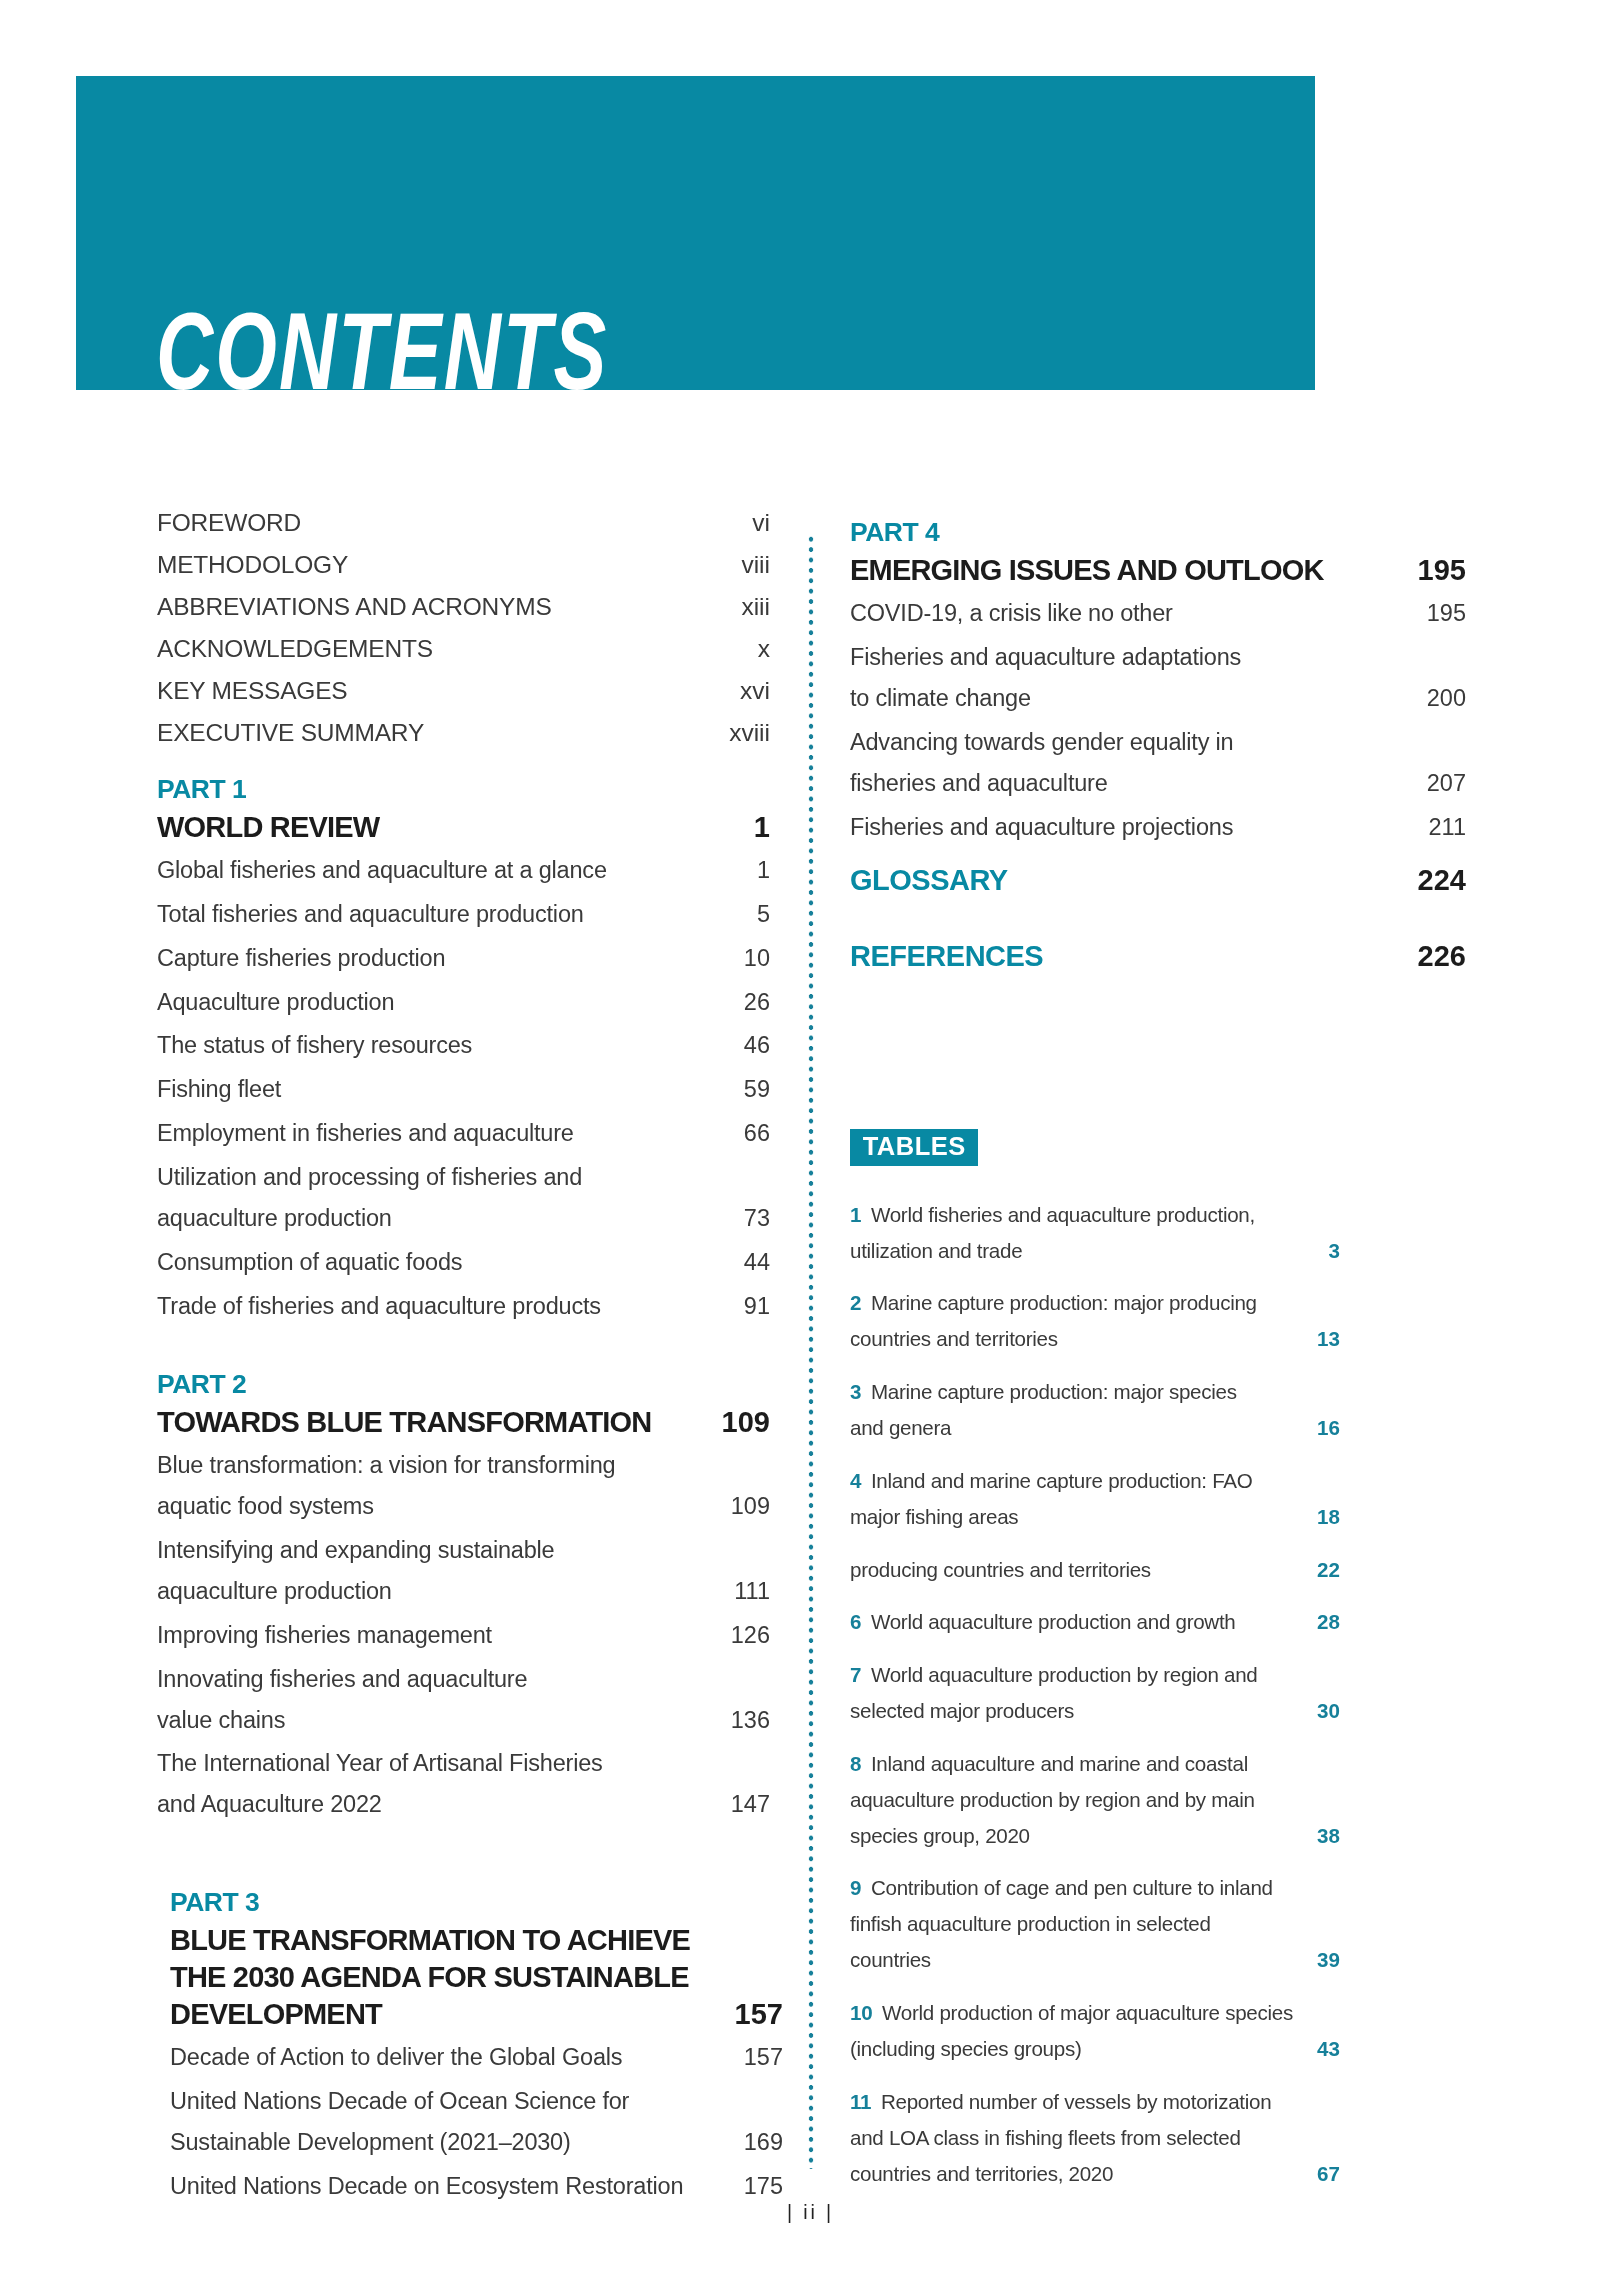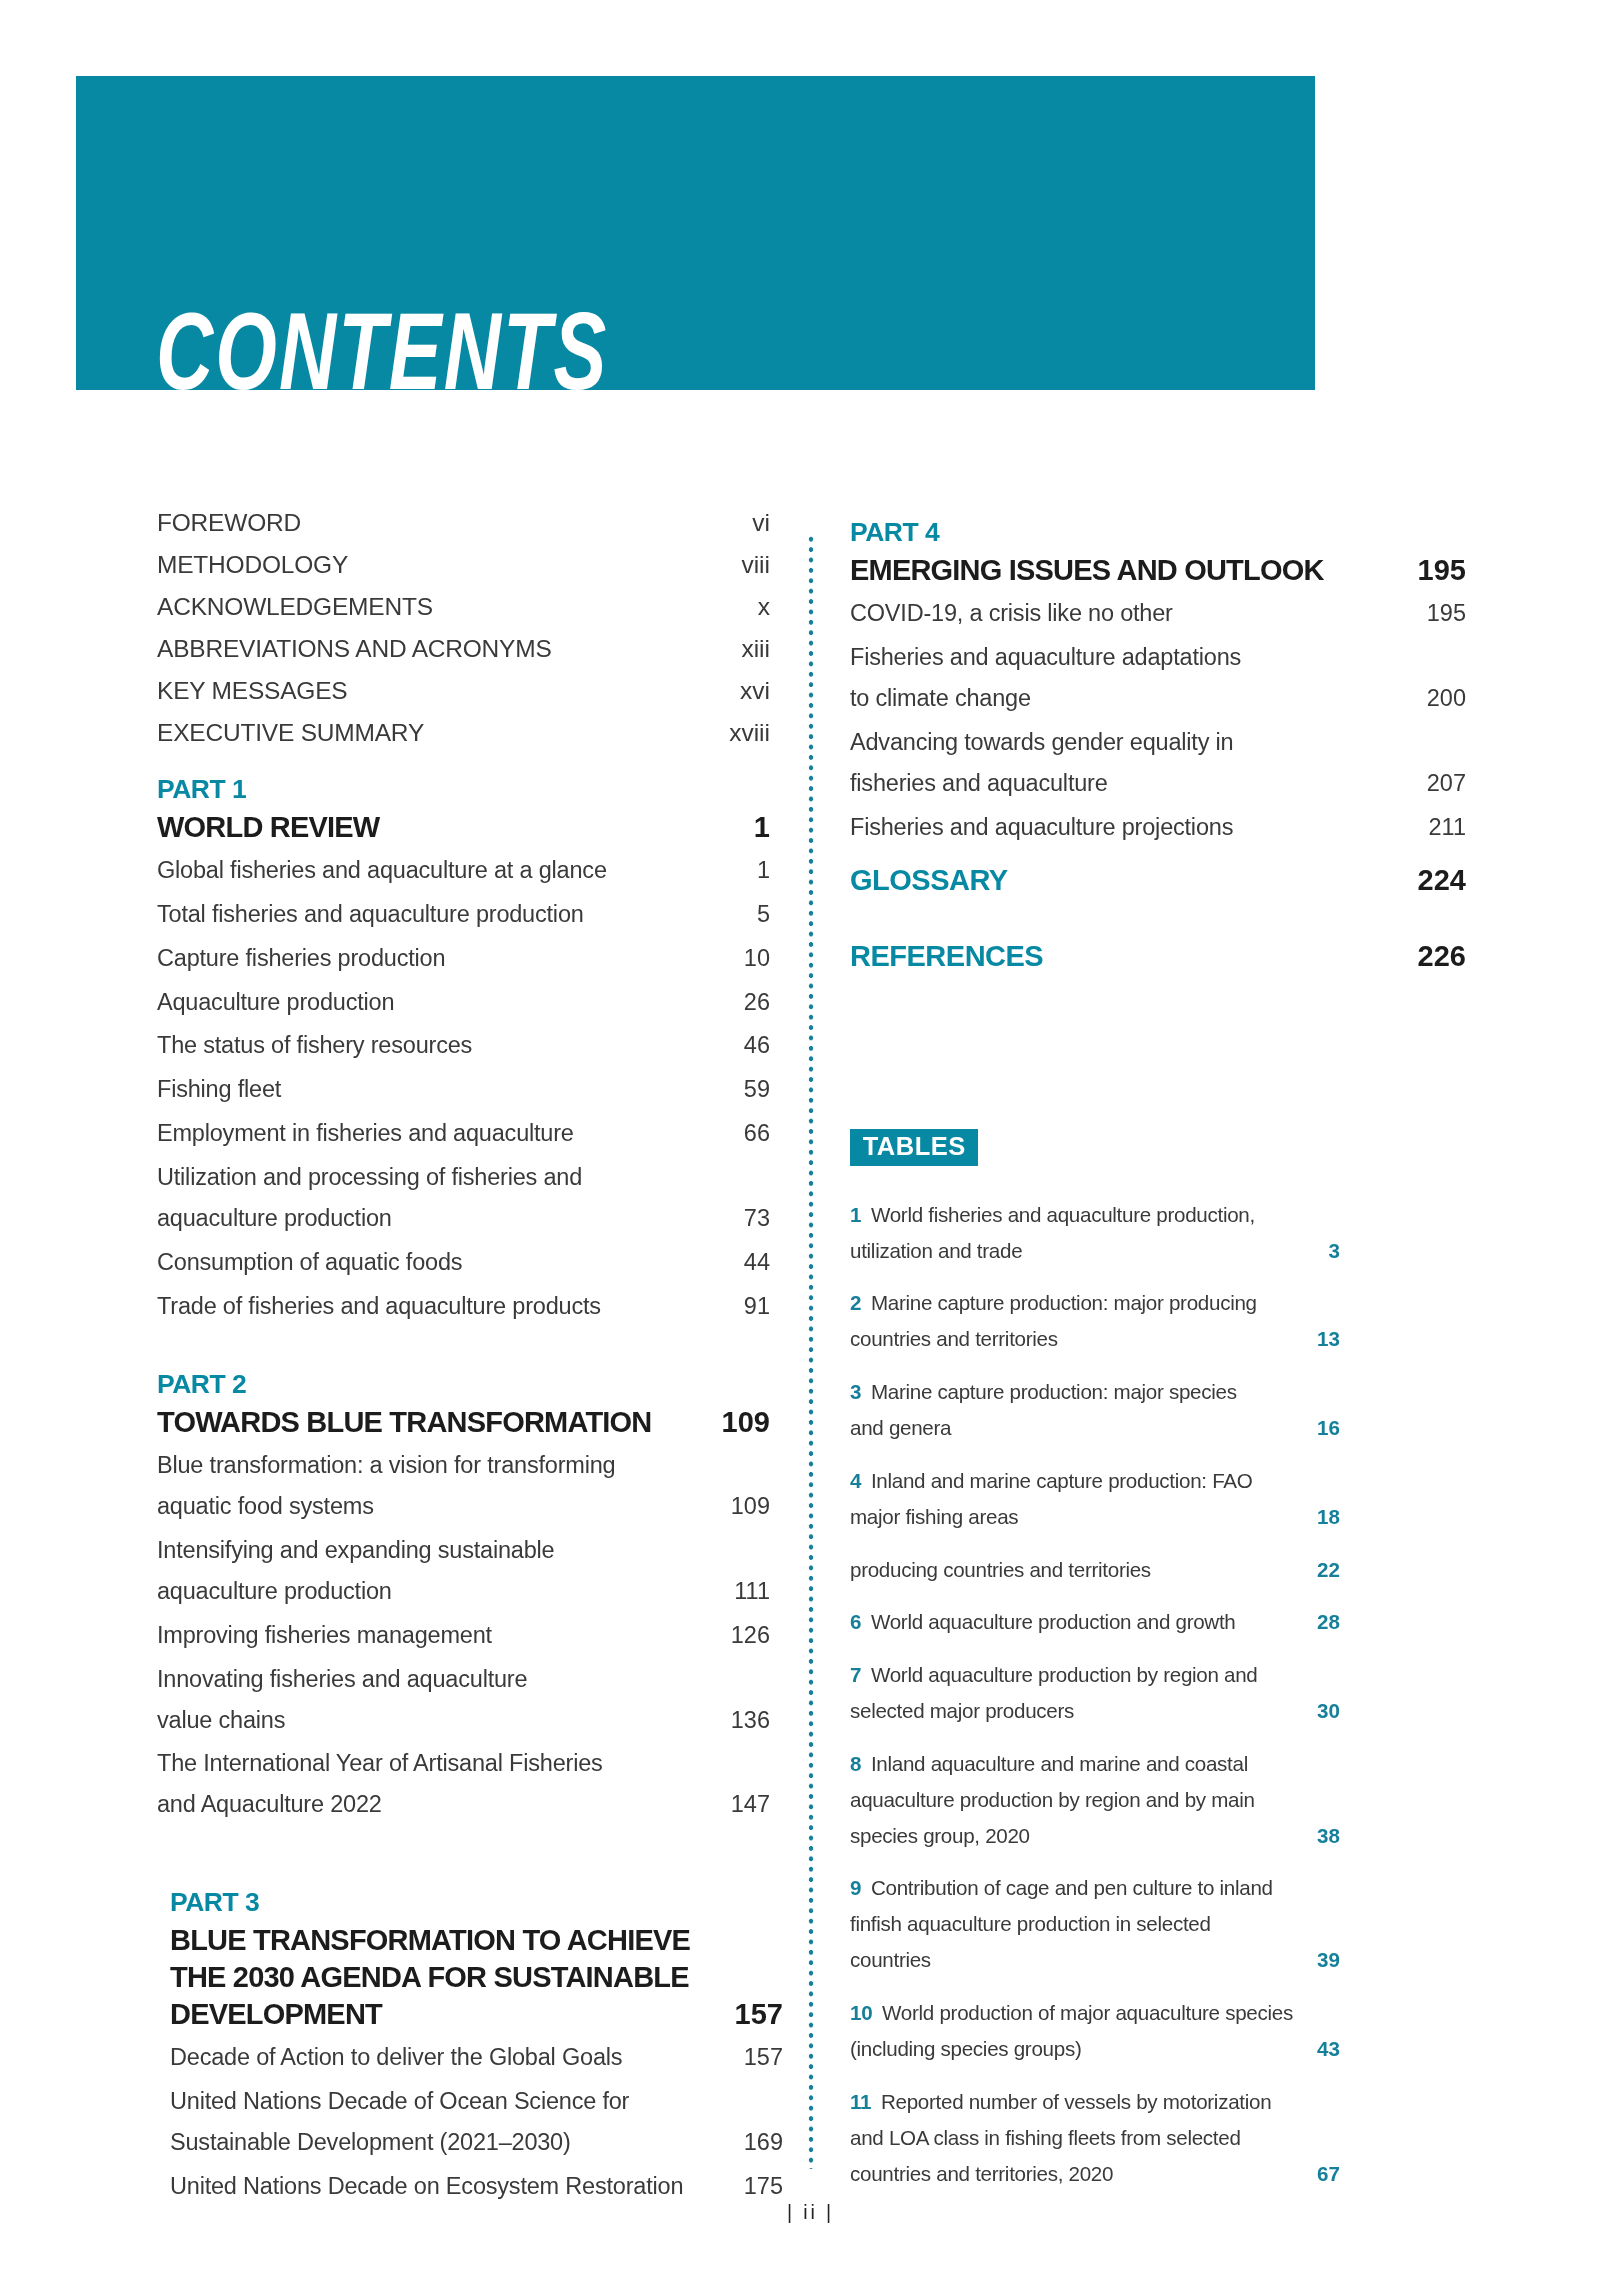--- a/index.html
+++ b/index.html
@@ -76,29 +76,29 @@
         <div class="pagenum">vi</div>
       </div>
       <div class="row">
         <div class="lines">
           <div class="line">METHODOLOGY</div>
         </div>
         <div class="pagenum">viii</div>
       </div>
       <div class="row">
         <div class="lines">
+          <div class="line">ABBREVIATIONS AND ACRONYMS</div>
+        </div>
+        <div class="pagenum">xiii</div>
+      </div>
+      <div class="row">
+        <div class="lines">
           <div class="line">ACKNOWLEDGEMENTS</div>
         </div>
         <div class="pagenum">x</div>
-      </div>
-      <div class="row">
-        <div class="lines">
-          <div class="line">ABBREVIATIONS AND ACRONYMS</div>
-        </div>
-        <div class="pagenum">xiii</div>
       </div>
       <div class="row">
         <div class="lines">
           <div class="line">KEY MESSAGES</div>
         </div>
         <div class="pagenum">xvi</div>
       </div>
       <div class="row">
         <div class="lines">
           <div class="line">EXECUTIVE SUMMARY</div>

